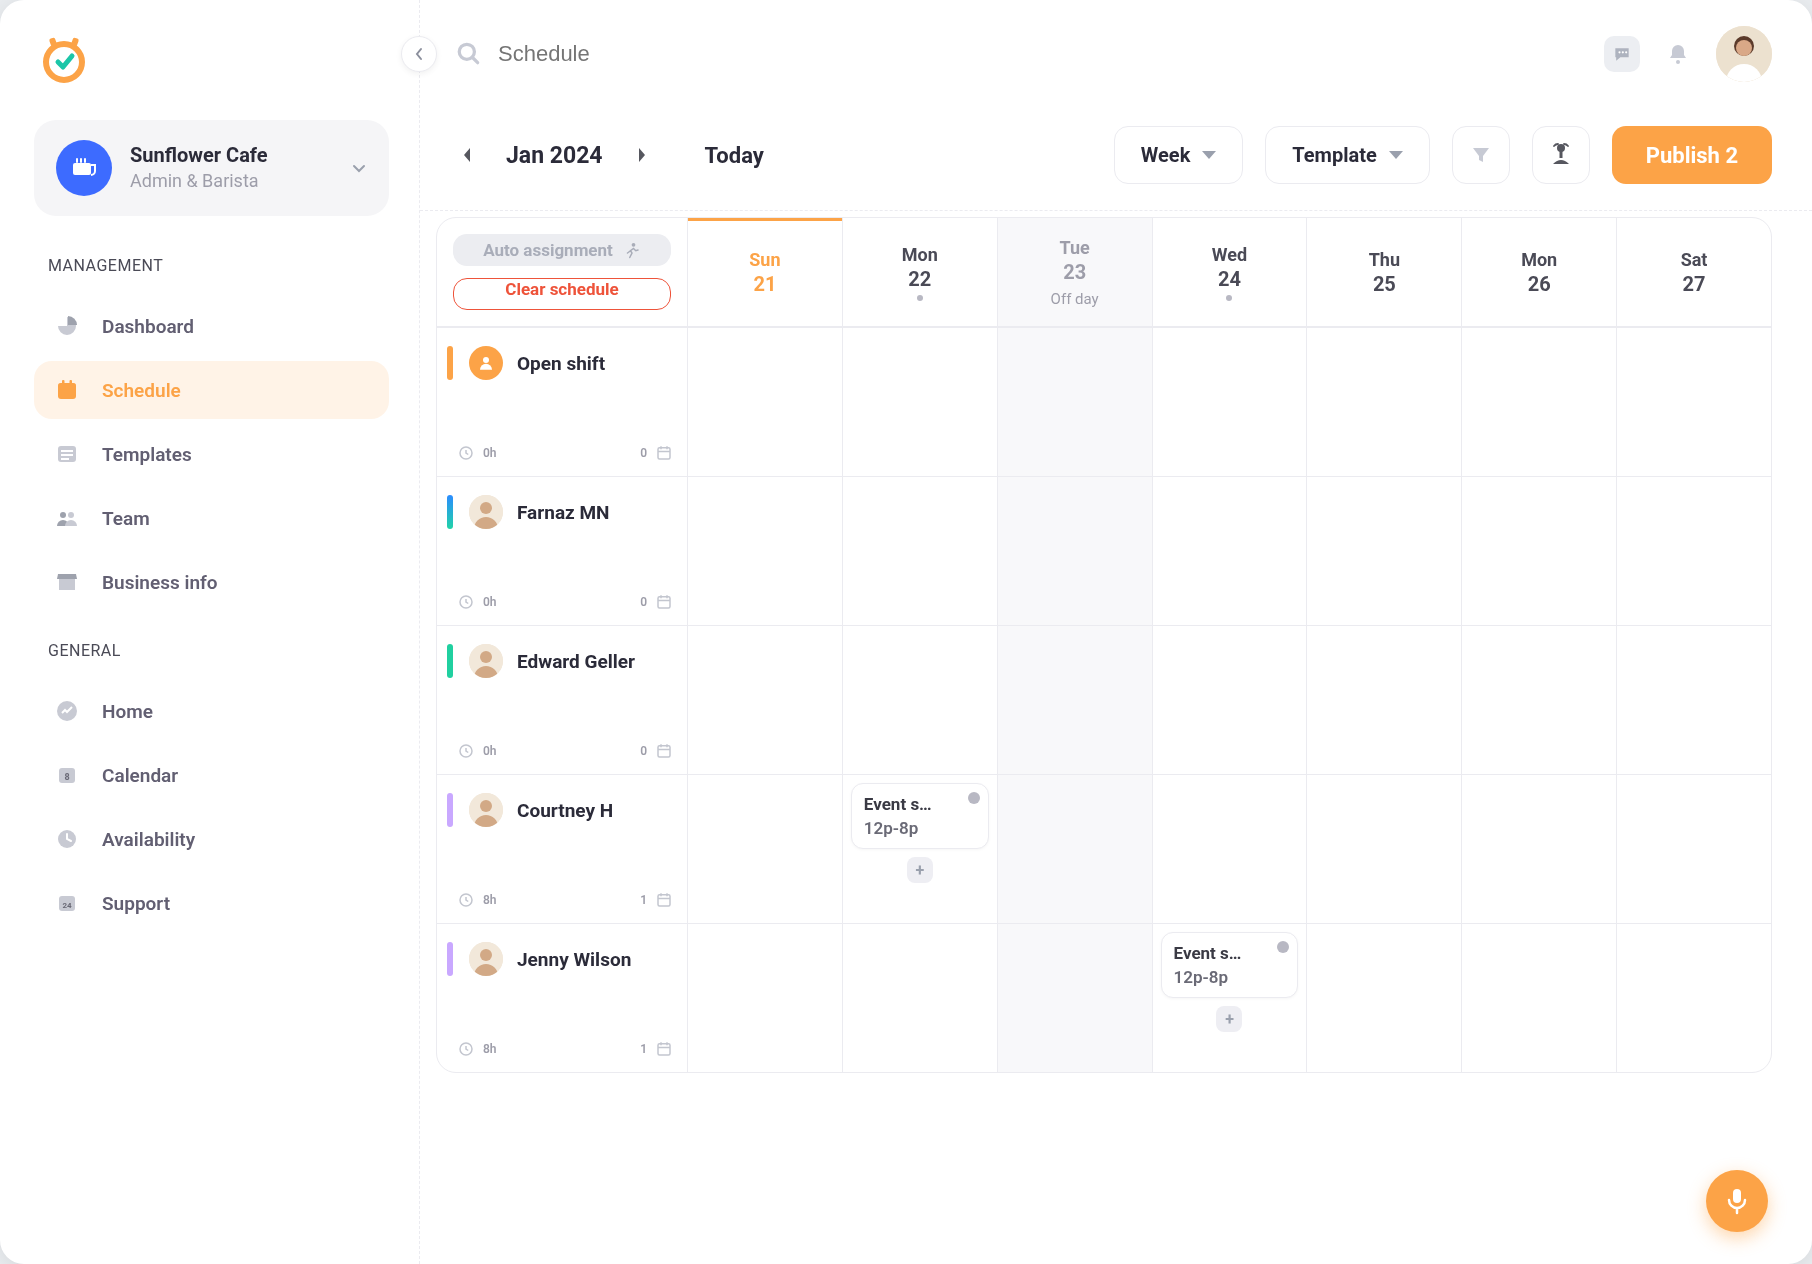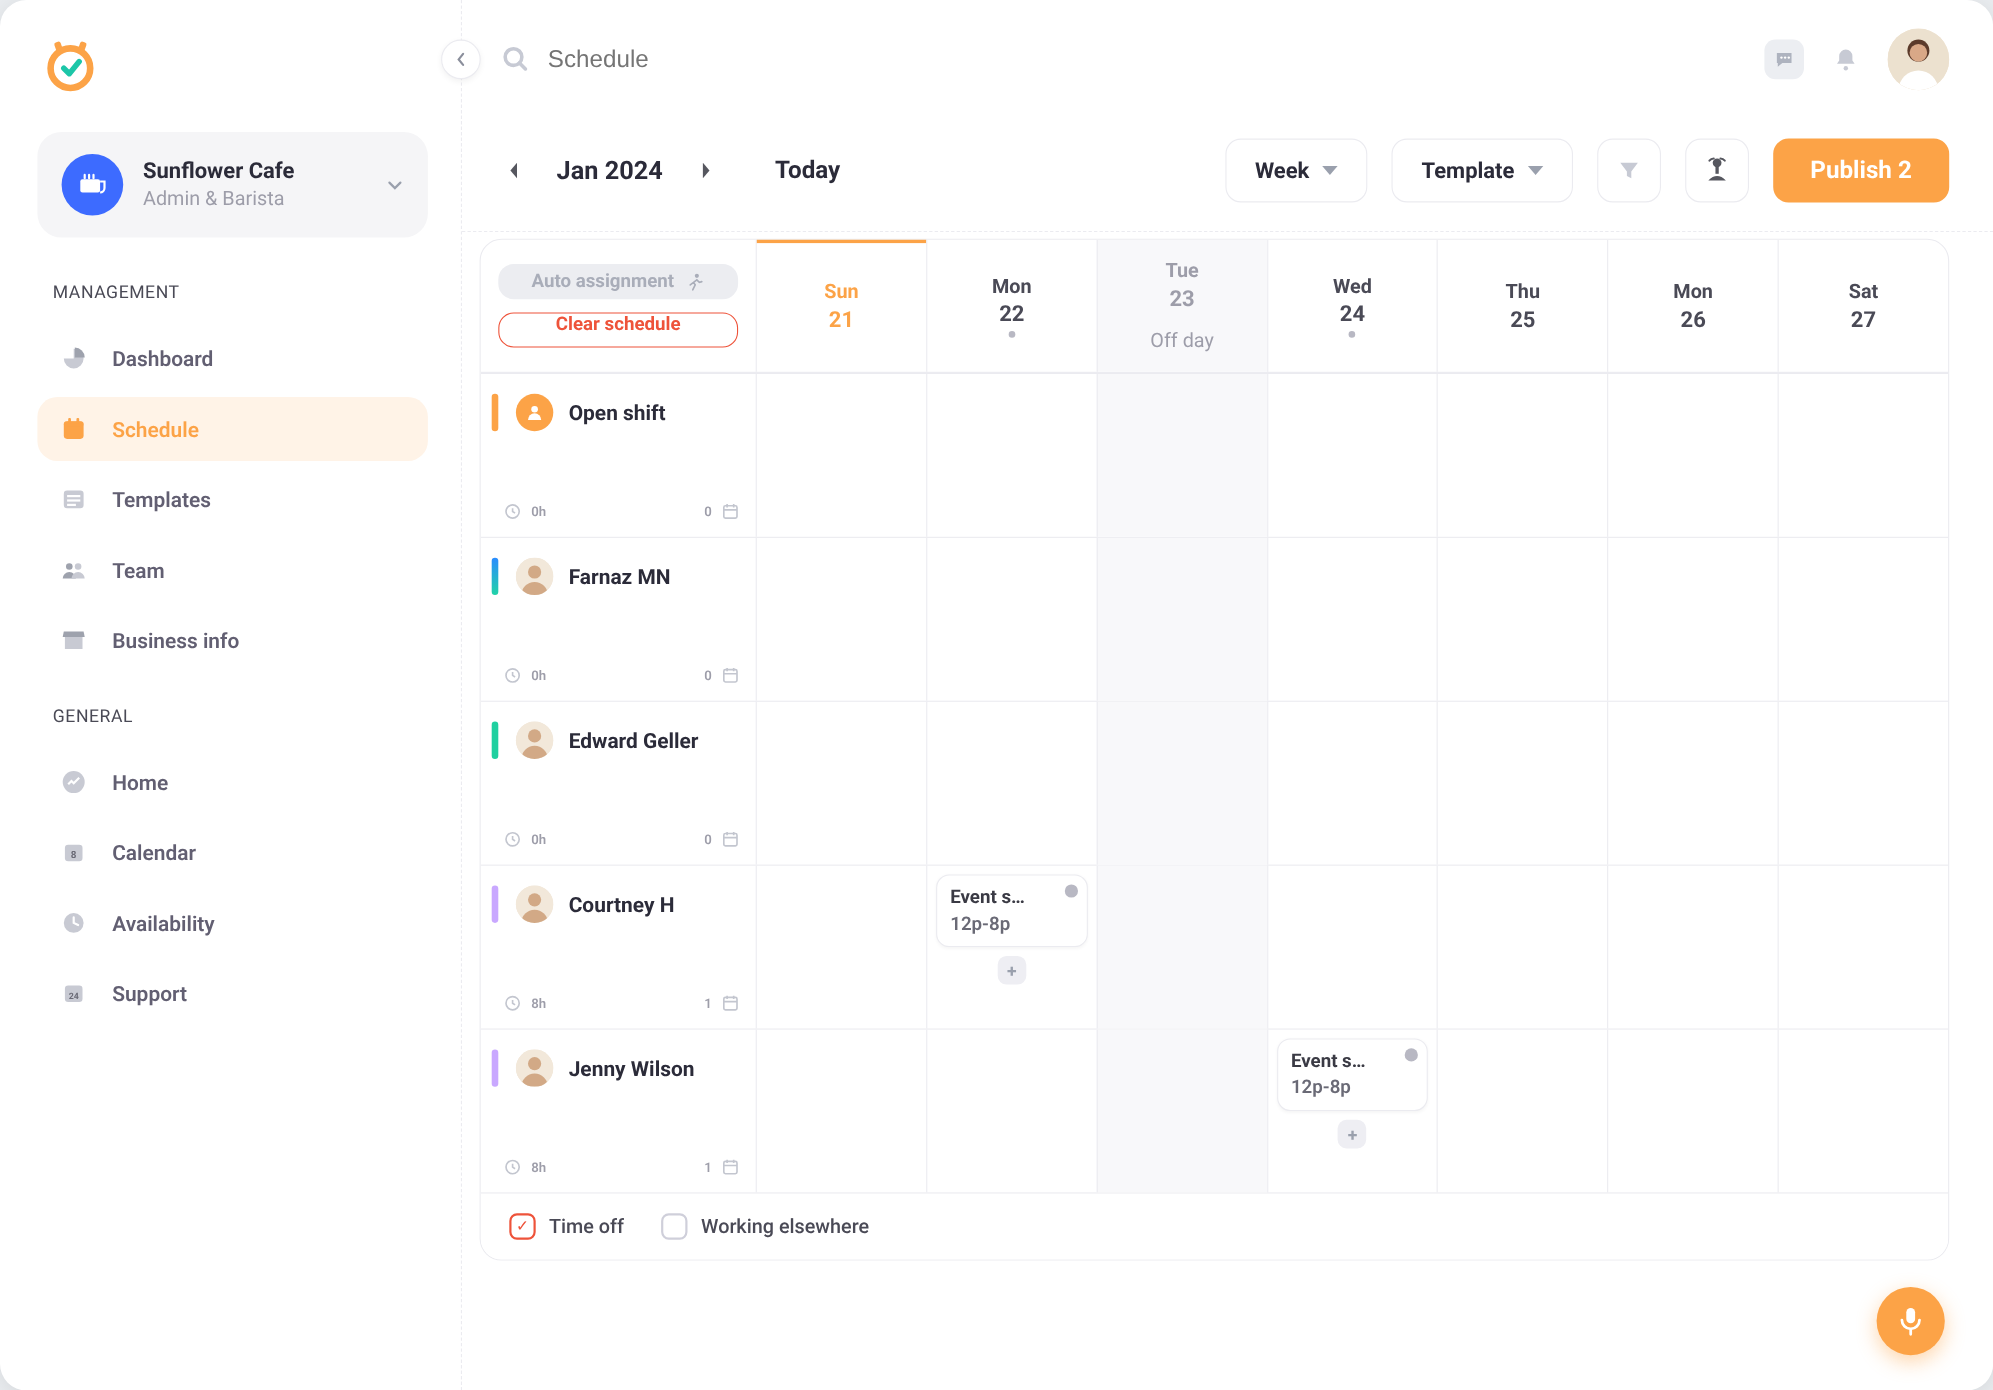--- a/index.html
+++ b/index.html
@@ -158,21 +158,21 @@
   }
   .gh-cell {
     padding:18px 8px; text-align:center;
     border-left:1px solid var(--border);
     display:flex; flex-direction:column; align-items:center; justify-content:center;
     position:relative;
   }
   .gh-cell:first-child { border-left:none; padding:16px; }
   .gh-day { font-weight:700; font-size:18px; color:#4a4a56;}
   .gh-num { font-weight:700; font-size:20px; color:#4a4a56; margin-top:2px;}
-  .gh-sub { font-size:18px; color:var(--text-gray); margin-top:16px;}
+  .gh-sub { font-size:15px; color:var(--text-gray); margin-top:6px;}
   .gh-dot { width:6px;height:6px;border-radius:50%;background:#b8b8c3; margin-top:4px;}
   .gh-cell.current .gh-day, .gh-cell.current .gh-num { color:var(--orange);}
   .gh-cell.current::before {
     content:""; position:absolute; top:-1px; left:0; right:0; height:4px; background:var(--orange);
   }
   .gh-cell.off { background:#f8f8fa; }
   .gh-cell.off .gh-day, .gh-cell.off .gh-num { color:var(--text-gray);}
   .action-cell { display:flex; flex-direction:column; gap:12px; align-items:stretch; }
   .chip-btn {
     height:32px; border-radius:14px; display:flex; align-items:center; justify-content:center;
@@ -700,30 +700,20 @@
           <div class="shift-time">12p-8p</div>
         </div>
         <div class="add-plus">+</div>
               </div>
               <div class="gr-cell"></div>
               <div class="gr-cell"></div>
               <div class="gr-cell"></div>
             </div>
           </div>
 
-        <div class="legend">
-          <div class="legend-item">
-            <span class="legend-box red"></span>
-            <span>Time off</span>
-          </div>
-          <div class="legend-item">
-            <span class="legend-box"></span>
-            <span>Working elsewhere</span>
-          </div>
-        </div>
       </div>
 
       <div class="fab">
         <svg width="22" height="28" viewBox="0 0 22 28">
           <rect x="7" y="2" width="8" height="14" rx="4" fill="#fff"></rect>
           <path d="M3 13 a8 8 0 0 0 16 0 M11 21 v5" stroke="#fff" stroke-width="2.5" fill="none" stroke-linecap="round"></path>
         </svg>
       </div>
     </div>
   </div>

